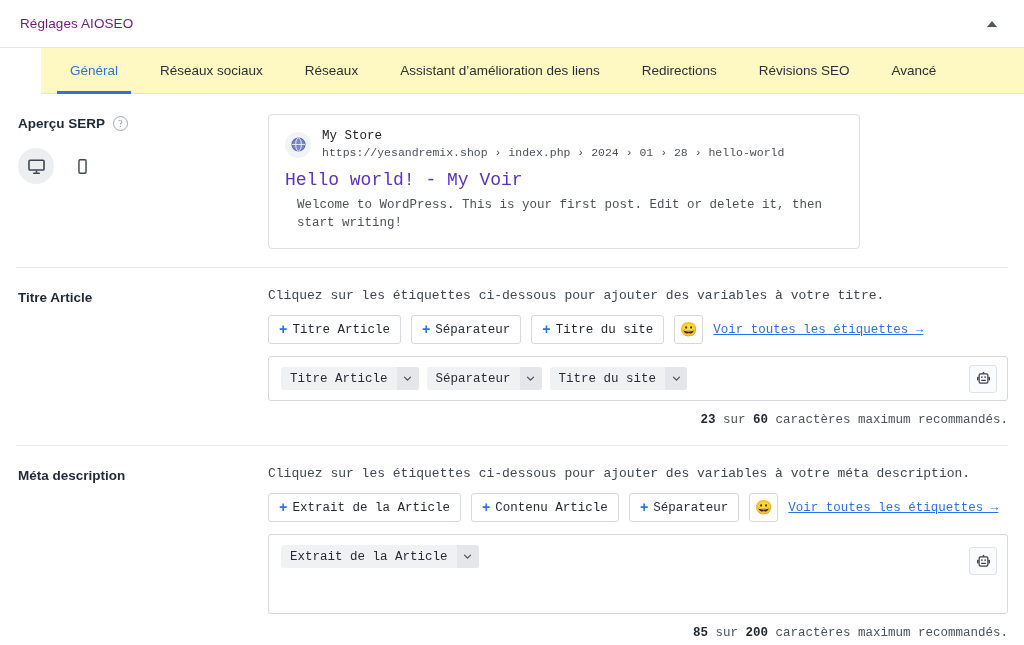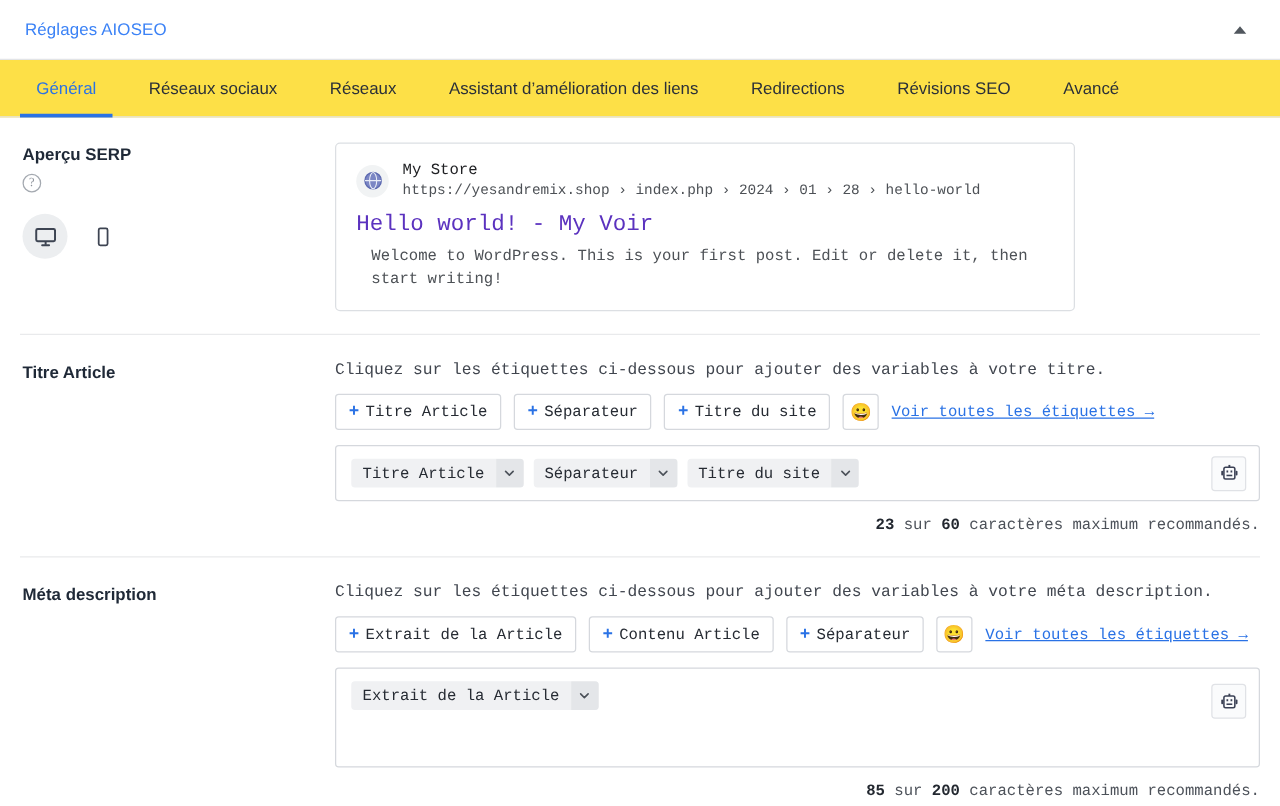--- a/index.html
+++ b/index.html
@@ -31,21 +31,21 @@
     background: #ffffff;
     border-bottom: 1px solid #e2e4e7;
     display: flex;
     align-items: center;
     justify-content: space-between;
     padding: 0 18px 0 20px;
     box-sizing: border-box;
   }
   .panel-title {
     font-size: 13.5px;
-    color: #3b82f6;
+    color: #701a75;
     letter-spacing: 0.1px;
   }
   .collapse-btn {
     width: 28px;
     height: 28px;
     display: flex;
     align-items: center;
     justify-content: center;
     cursor: pointer;
   }
@@ -54,26 +54,27 @@
     height: 0;
     border-left: 5px solid transparent;
     border-right: 5px solid transparent;
     border-bottom: 6px solid #51575e;
   }
 
   
   .tabs {
     height: 46px;
     min-height: 46px;
-    background: #fde047;
+    background: #fef9c3;
     border-bottom: 1px solid #e2e4e7;
     display: flex;
     align-items: stretch;
     padding-left: 8px;
     box-sizing: border-box;
+    margin-left: 41px;
   }
   .tab {
     display: flex;
     align-items: center;
     padding: 0 21px;
     font-size: 13.5px;
     color: #2b3038;
     cursor: pointer;
     position: relative;
     white-space: nowrap;
@@ -109,21 +110,20 @@
     width: 252px;
     min-width: 252px;
     padding-top: 2px;
     padding-left: 2px;
     box-sizing: border-box;
   }
   .label-line {
     display: flex;
     align-items: flex-start;
     gap: 8px;
-    flex-direction: column;
   }
   .label-text {
     font-size: 13.5px;
     font-weight: bold;
     color: #1f2937;
   }
   .help-icon {
     width: 15px;
     height: 15px;
     border-radius: 50%;

